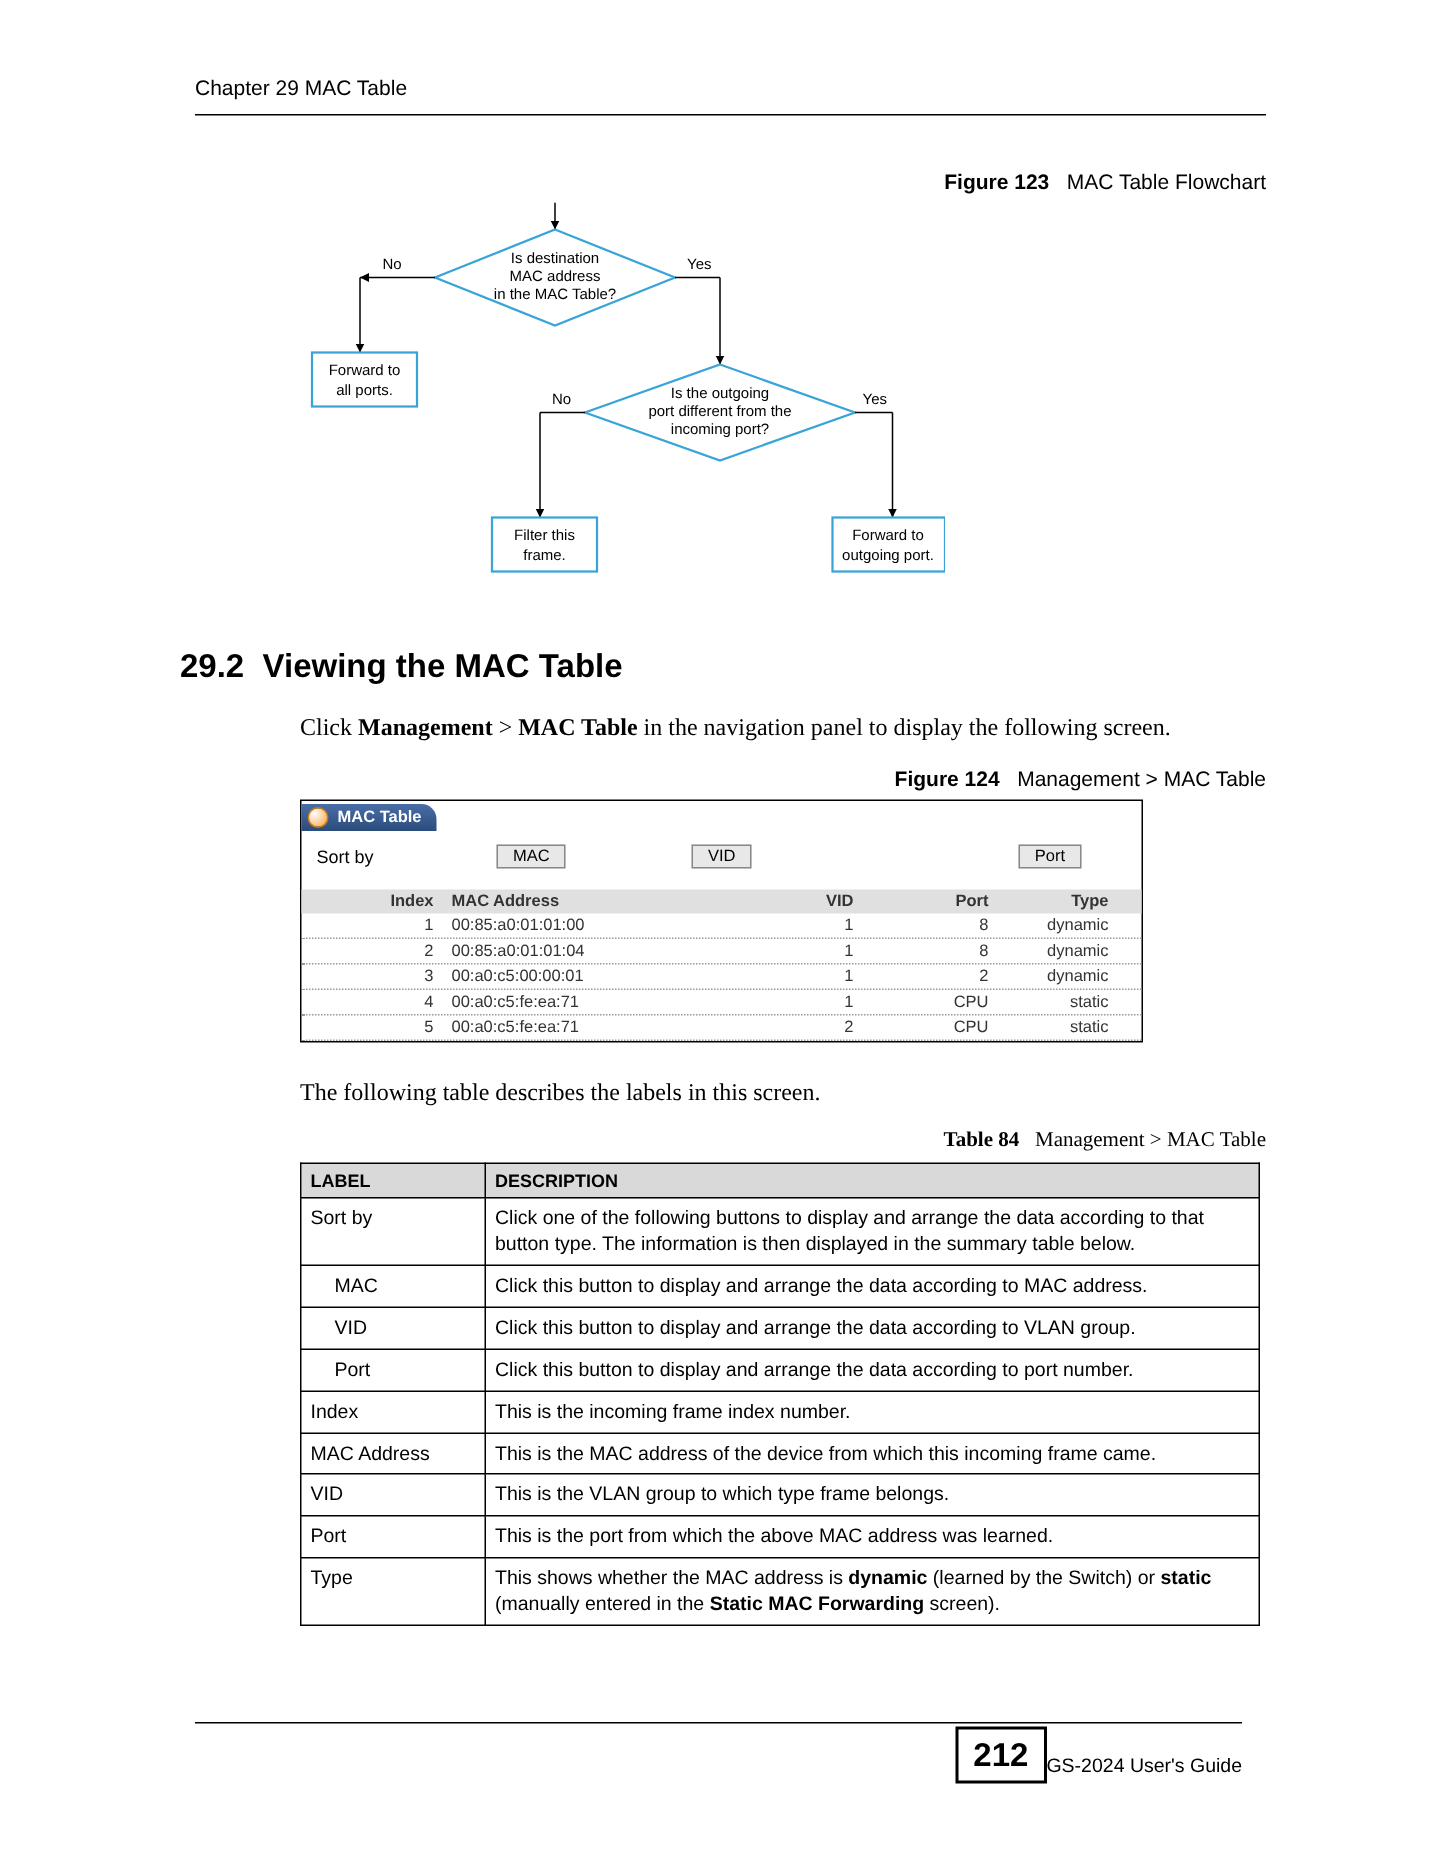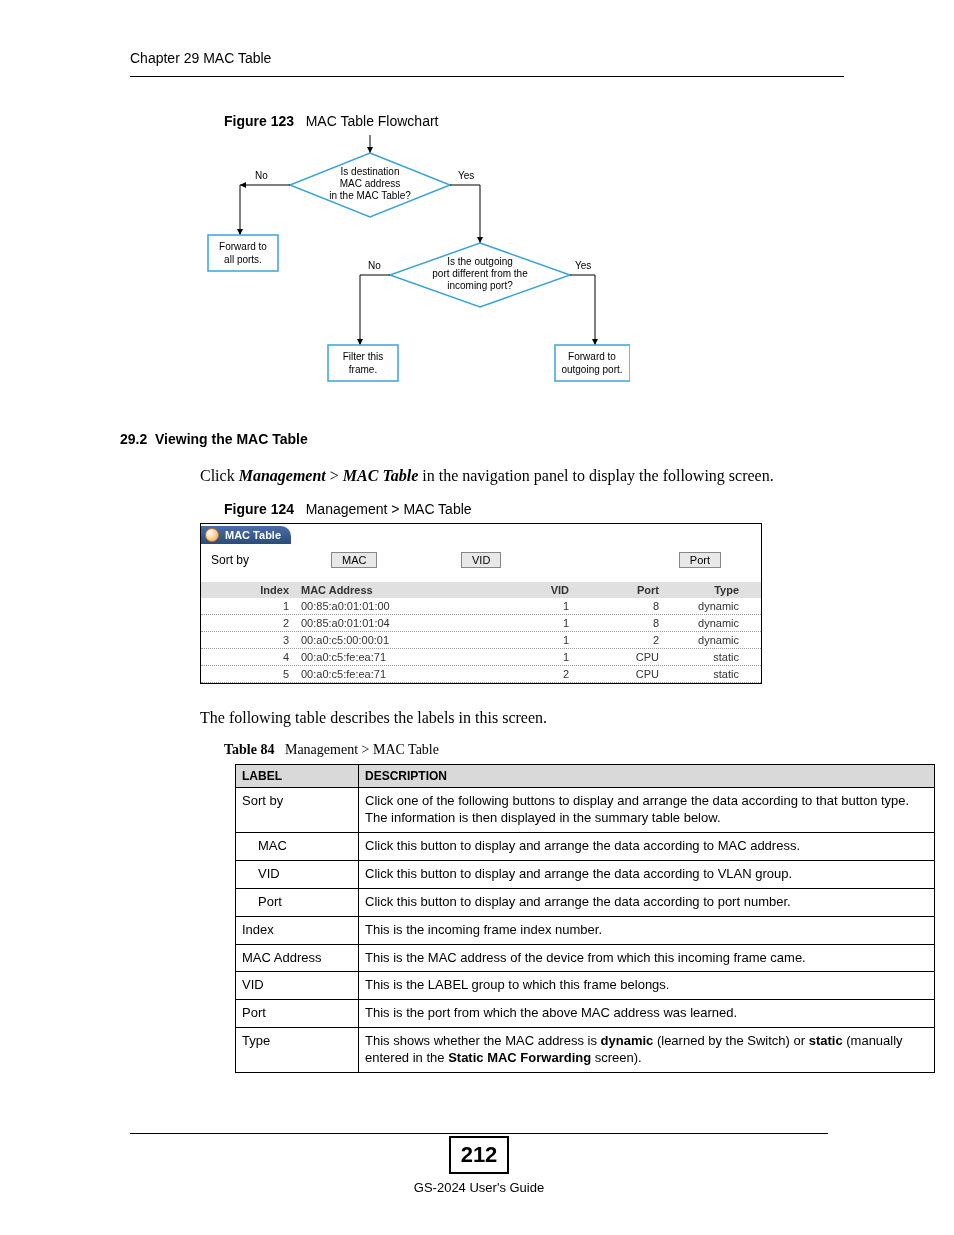--- a/index.html
+++ b/index.html
@@ -18,41 +18,42 @@
   }
   .chapter-header {
     font-size: 14px;
     border-bottom: 1.5px solid #000;
     padding-bottom: 10px;
     margin-bottom: 36px;
   }
   .fig-caption {
     font-size: 14px;
     margin: 10px 0 6px 94px;
+    text-align: right;
   }
   .fig-caption .fb { font-weight: bold; }
   .flowchart {
     margin-left: 70px;
     width: 430px;
     height: 260px;
     position: relative;
   }
   
   .section-head {
-    font-size: 14px;
+    font-size: 22px;
     font-weight: bold;
     margin: 36px 0 18px -10px;
   }
   .body-text {
     font-family: "Times New Roman", Times, serif;
     font-size: 16px;
     margin: 0 0 14px 70px;
     line-height: 1.35;
   }
-  .body-text .b { font-weight: bold; font-style: italic; }
+  .body-text .b { font-weight: bold; }
   
   .macscreen {
     margin-left: 70px;
     border: 1.5px solid #000;
     width: 560px;
     font-size: 11px;
     background: #fff;
   }
   .mt-tab {
     background: linear-gradient(#4a6ea8, #2a4c7a);
@@ -98,22 +99,22 @@
   }
   .headerrow > div, .datarow > div { text-align: right; padding-right: 12px; }
   .headerrow > div:nth-child(2), .datarow > div:nth-child(2) { text-align: left; }
   .datarow {
     border-bottom: 1px dotted #999;
     font-size: 11px;
     color: #333;
   }
   
   .desc-table {
-    margin-left: 105px;
-    width: 700px;
+    margin-left: 70px;
+    width: 640px;
     border-collapse: collapse;
     font-size: 13px;
     border: 1.5px solid #000;
   }
   .desc-table th {
     background: #d9d9d9;
     text-align: left;
     padding: 4px 6px;
     border: 1px solid #000;
     font-size: 12px;
@@ -128,21 +129,20 @@
   .footer {
     position: absolute;
     bottom: 40px;
     left: 130px;
     right: 126px;
     border-top: 1.5px solid #000;
     padding-top: 8px;
     display: flex;
     justify-content: flex-end;
     align-items: center;
-    flex-direction: column;
   }
   .pgnum {
     border: 2.5px solid #000;
     padding: 4px 10px;
     font-size: 22px;
     font-weight: bold;
     position: relative;
     top: -6px;
   }
   .guide { font-size: 13px; }
@@ -316,21 +316,21 @@
         <tr>
           <td>Index</td>
           <td>This is the incoming frame index number.</td>
         </tr>
         <tr>
           <td>MAC Address</td>
           <td>This is the MAC address of the device from which this incoming frame came.</td>
         </tr>
         <tr>
           <td>VID</td>
-          <td>This is the LABEL group to which this frame belongs.</td>
+          <td>This is the VLAN group to which type frame belongs.</td>
         </tr>
         <tr>
           <td>Port</td>
           <td>This is the port from which the above MAC address was learned.</td>
         </tr>
         <tr>
           <td>Type</td>
           <td>This shows whether the MAC address is <b>dynamic</b> (learned by the Switch) or <b>static</b> (manually entered in the <b>Static MAC Forwarding</b> screen).</td>
         </tr>
       </tbody>

